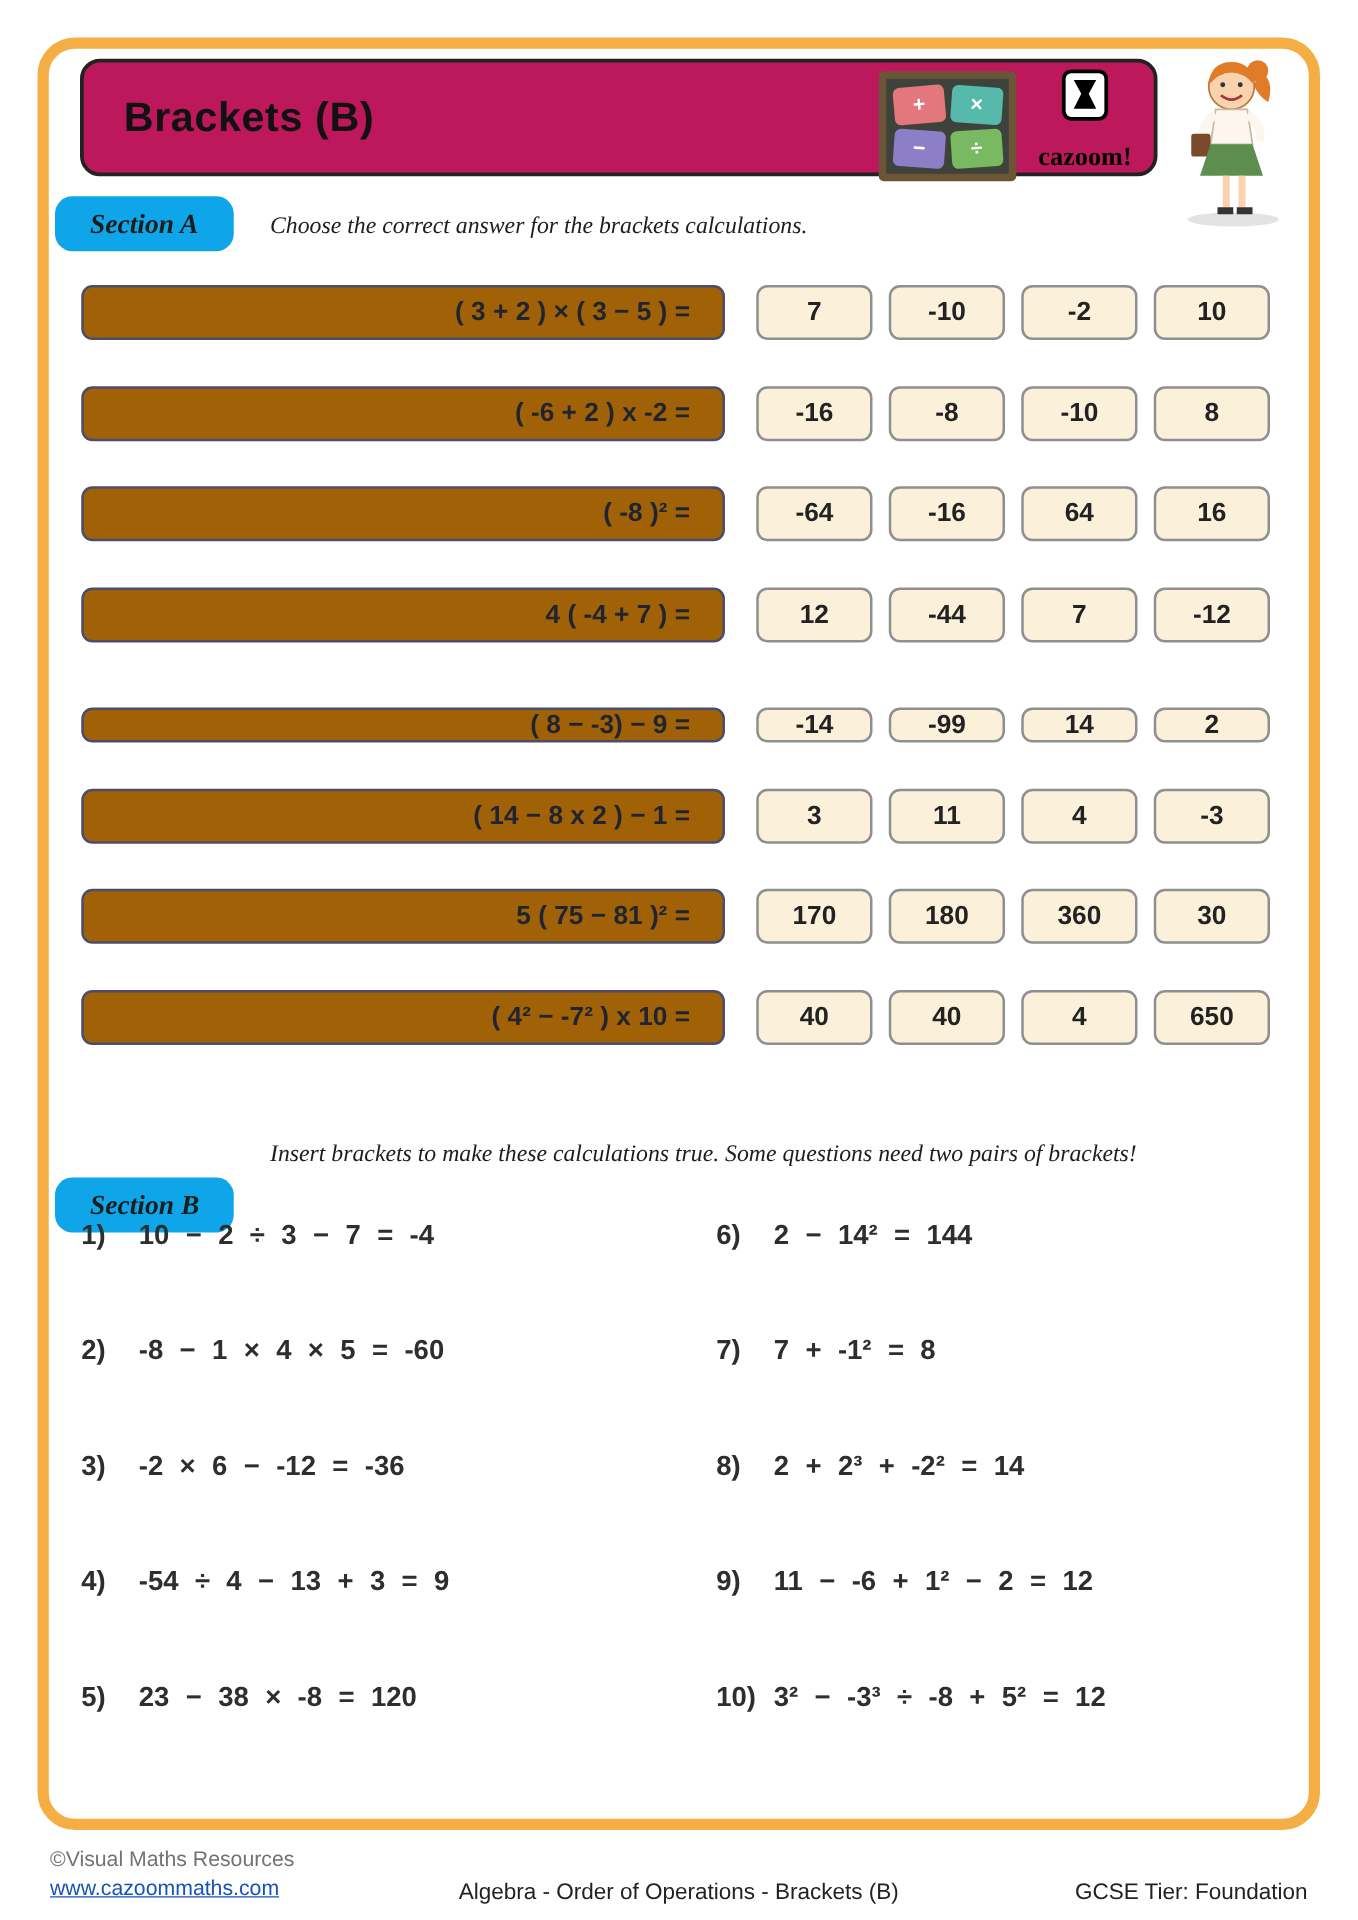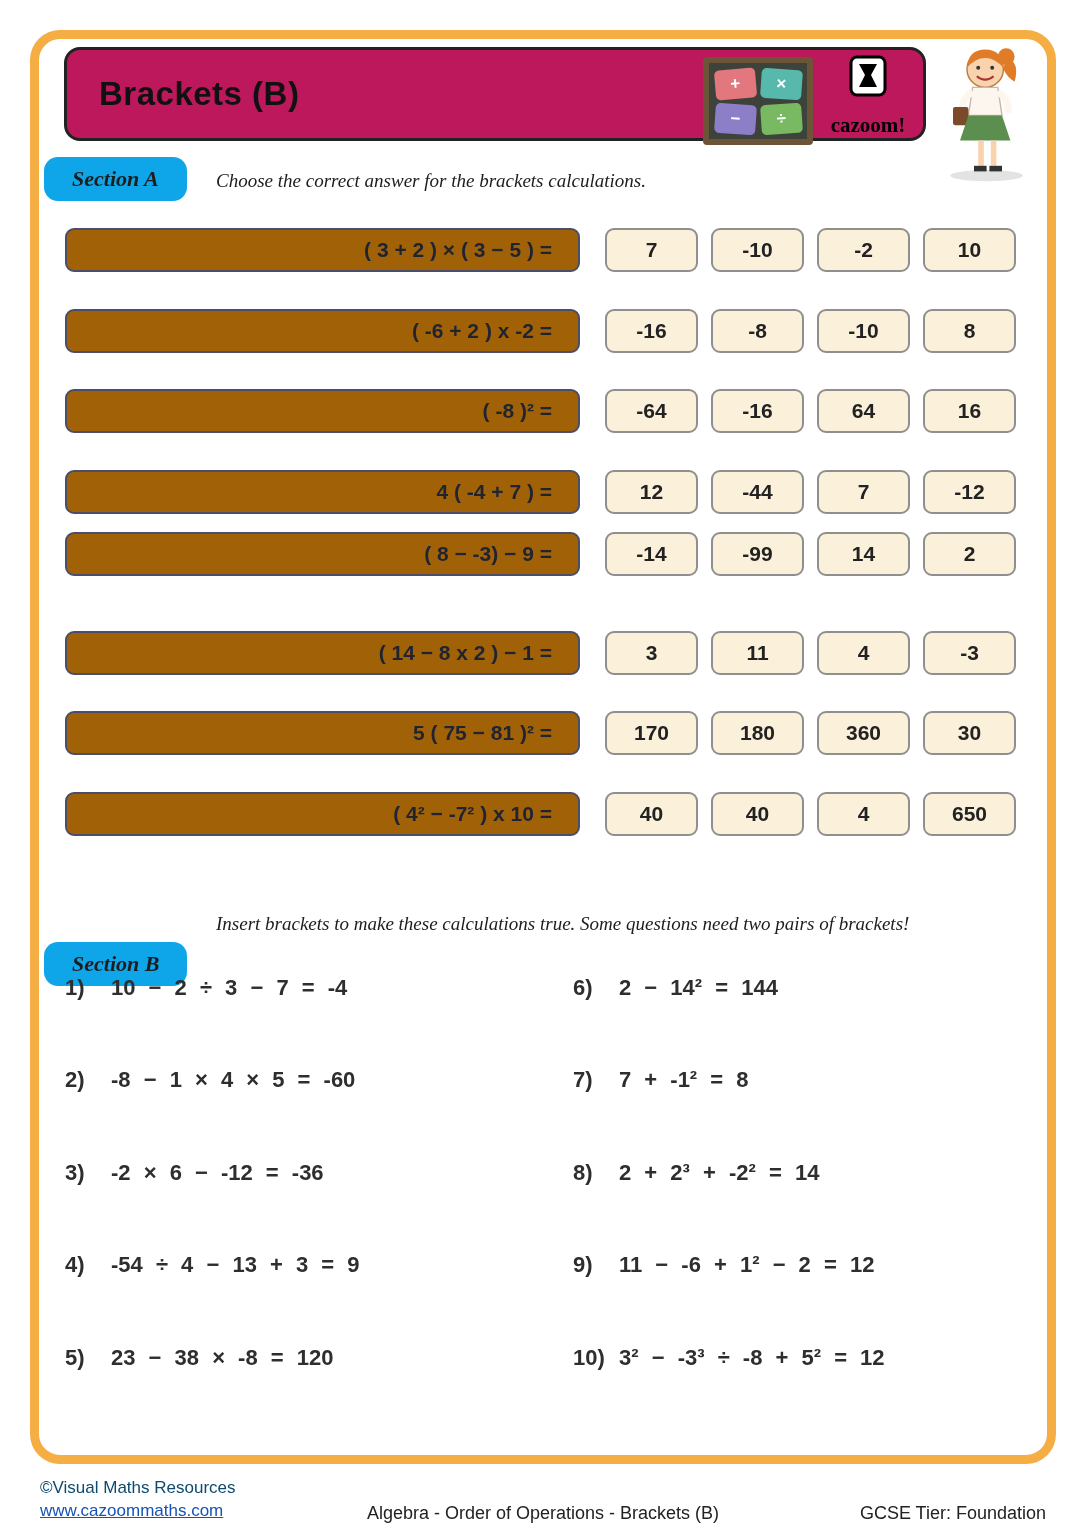--- a/index.html
+++ b/index.html
@@ -35,39 +35,39 @@
   .sa-label{left:44px;top:157px;}
   .sb-label{left:44px;top:900px;margin-top:42px;}
   .instruction{position:absolute;font-family:"Liberation Serif", serif;font-style:italic;
         font-size:19px;color:#1d1d1d;}
   .sa-instr{left:216px;top:170px;}
   .sb-instr{left:216px;top:913px;}
 
   
   .a-row{position:absolute;left:65px;width:951px;height:44px;display:flex;}
   .ar0{top:228px;}.ar1{top:309px;}.ar2{top:389px;}.ar3{top:470px;}
-  .ar4{top:532px;}.ar5{top:631px;}.ar6{top:711px;}.ar7{top:792px;}
+  .ar4{top:550px;align-items:flex-end;}.ar5{top:631px;}.ar6{top:711px;}.ar7{top:792px;}
   .qbox{width:515px;box-sizing:border-box;background:#a16207;border:2px solid #4a4e6b;
         border-radius:9px;display:flex;align-items:center;justify-content:flex-end;
         padding-right:26px;font-weight:bold;font-size:21px;color:#1f2430;}
   .opt{width:93px;box-sizing:border-box;margin-left:13px;background:#FBF0DA;border:2px solid #8f8f8f;
         border-radius:9px;display:flex;align-items:center;justify-content:center;
         font-weight:bold;font-size:21px;color:#222;cursor:pointer;}
   .a-row .opt:nth-child(2){margin-left:25px;}
 
   
   .prob{position:absolute;display:flex;align-items:baseline;font-weight:bold;font-size:22px;color:#2e2e2e;}
   .pl{left:65px;}
   .pr{left:573px;}
   .bt0{top:975px;}.bt1{top:1067px;}.bt2{top:1160px;}.bt3{top:1252px;}.bt4{top:1345px;}
   .pnum{min-width:46px;}
   .pexpr{word-spacing:7px;}
 
   
-  .footer-left{position:absolute;left:40px;top:1478px;font-size:17px;color:#0c4a6e;}
+  .footer-left{position:absolute;left:40px;top:1478px;font-size:17px;color:#737373;}
   .footer-link{position:absolute;left:40px;top:1501px;font-size:17px;color:#1753b5;
         text-decoration:underline;cursor:pointer;}
   .footer-center{position:absolute;left:200px;right:200px;top:1503px;text-align:center;font-size:18px;color:#222;}
   .footer-right{position:absolute;right:40px;top:1503px;font-size:18px;color:#222;}
 </style>
 </head>
 <body>
 
 <div class="page">
   <div class="page-border"></div>

